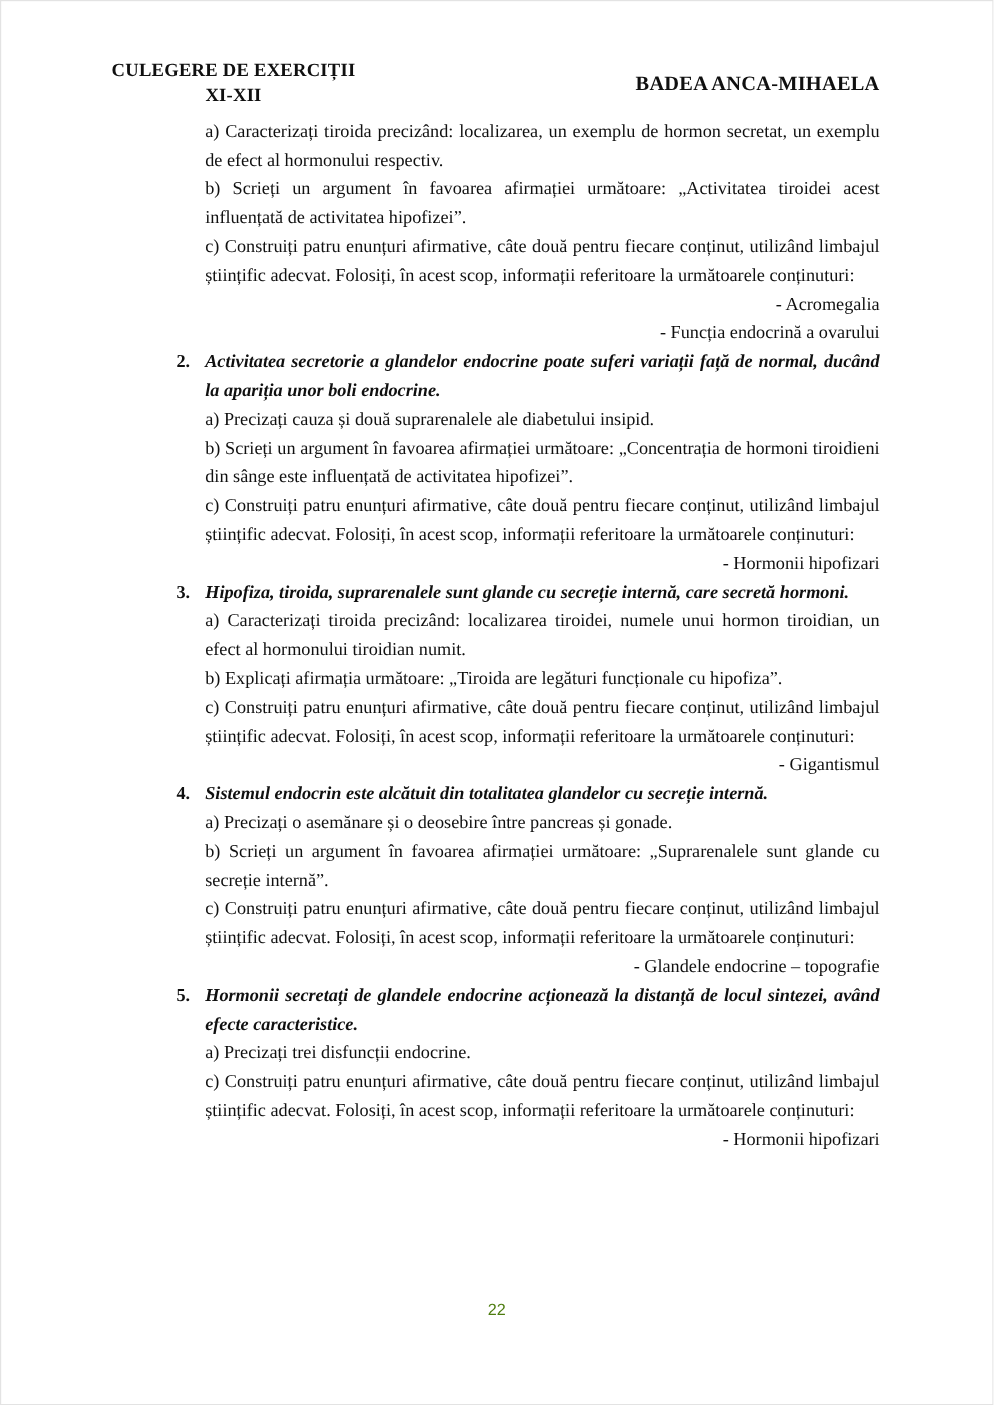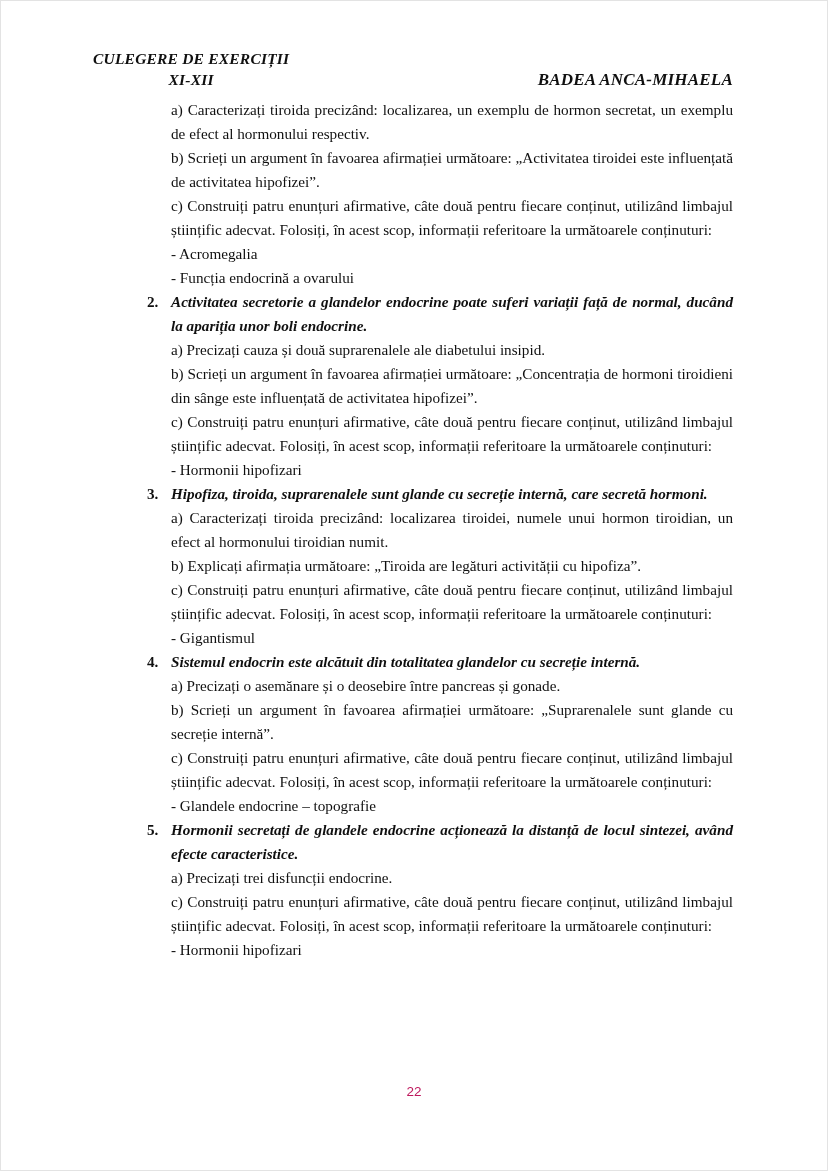--- a/index.html
+++ b/index.html
@@ -20,22 +20,21 @@
   }
 
   
   .page-header {
     position: absolute;
     left: 92px;
     top: 47px;
     width: 640px;
     display: flex;
     justify-content: space-between;
-    align-items: flex-end;
-    font-style: italic;
+    align-items: center;
   }
   .hdr-left {
     text-align: center;
   }
   .hdr-line {
     font-weight: bold;
     font-size: 15.5px;
     letter-spacing: 0.2px;
     line-height: 21px;
     white-space: nowrap;
@@ -88,55 +87,55 @@
   .para {
     font-size: 15.2px;
     line-height: 24px;
     text-align: justify;
     text-justify: inter-word;
     margin: 0;
   }
   .bullet {
     font-size: 15.2px;
     line-height: 24px;
-    text-align: left;
+    text-align: right;
     margin: 0;
   }
 
   
   .page-number {
     position: absolute;
     left: 0;
     right: 0;
     top: 1082px;
     text-align: center;
     font-size: 13.5px;
     line-height: 18px;
     font-family: "Liberation Sans", "DejaVu Sans", sans-serif;
-    color: #be185d;
+    color: #4d7c0f;
   }
 </style>
 </head>
 <body>
 
 <div class="page">
 
   <div class="page-header">
     <div class="hdr-left">
       <div class="hdr-line">CULEGERE DE EXERCIȚII</div>
       <div class="hdr-line">XI-XII</div>
     </div>
     <div class="hdr-right">BADEA ANCA-MIHAELA</div>
   </div>
 
   <div class="body-col">
 
     <div class="lead-block">
       <p class="para">a) Caracterizați tiroida precizând: localizarea, un exemplu de hormon secretat, un exemplu de efect al hormonului respectiv.</p>
-      <p class="para">b) Scrieți un argument în favoarea afirmației următoare: „Activitatea tiroidei este influențată de activitatea hipofizei”.</p>
+      <p class="para">b) Scrieți un argument în favoarea afirmației următoare: „Activitatea tiroidei acest influențată de activitatea hipofizei”.</p>
       <p class="para">c) Construiți patru enunțuri afirmative, câte două pentru fiecare conținut, utilizând limbajul științific adecvat. Folosiți, în acest scop, informații referitoare la următoarele conținuturi:</p>
       <p class="bullet">- Acromegalia</p>
       <p class="bullet">- Funcția endocrină a ovarului</p>
     </div>
 
     <div class="qitem">
       <div class="qnum">2.</div>
       <div class="qbody">
         <p class="qhead">Activitatea secretorie a glandelor endocrine poate suferi variații față de normal, ducând la apariția unor boli endocrine.</p>
         <p class="para">a) Precizați cauza și două suprarenalele ale diabetului insipid.</p>
@@ -144,21 +143,21 @@
         <p class="para">c) Construiți patru enunțuri afirmative, câte două pentru fiecare conținut, utilizând limbajul științific adecvat. Folosiți, în acest scop, informații referitoare la următoarele conținuturi:</p>
         <p class="bullet">- Hormonii hipofizari</p>
       </div>
     </div>
 
     <div class="qitem">
       <div class="qnum">3.</div>
       <div class="qbody">
         <p class="qhead">Hipofiza, tiroida, suprarenalele sunt glande cu secreție internă, care secretă hormoni.</p>
         <p class="para">a) Caracterizați tiroida precizând: localizarea tiroidei, numele unui hormon tiroidian, un efect al hormonului tiroidian numit.</p>
-        <p class="para">b) Explicați afirmația următoare: „Tiroida are legături activității cu hipofiza”.</p>
+        <p class="para">b) Explicați afirmația următoare: „Tiroida are legături funcționale cu hipofiza”.</p>
         <p class="para">c) Construiți patru enunțuri afirmative, câte două pentru fiecare conținut, utilizând limbajul științific adecvat. Folosiți, în acest scop, informații referitoare la următoarele conținuturi:</p>
         <p class="bullet">- Gigantismul</p>
       </div>
     </div>
 
     <div class="qitem">
       <div class="qnum">4.</div>
       <div class="qbody">
         <p class="qhead">Sistemul endocrin este alcătuit din totalitatea glandelor cu secreție internă.</p>
         <p class="para">a) Precizați o asemănare și o deosebire între pancreas și gonade.</p>

